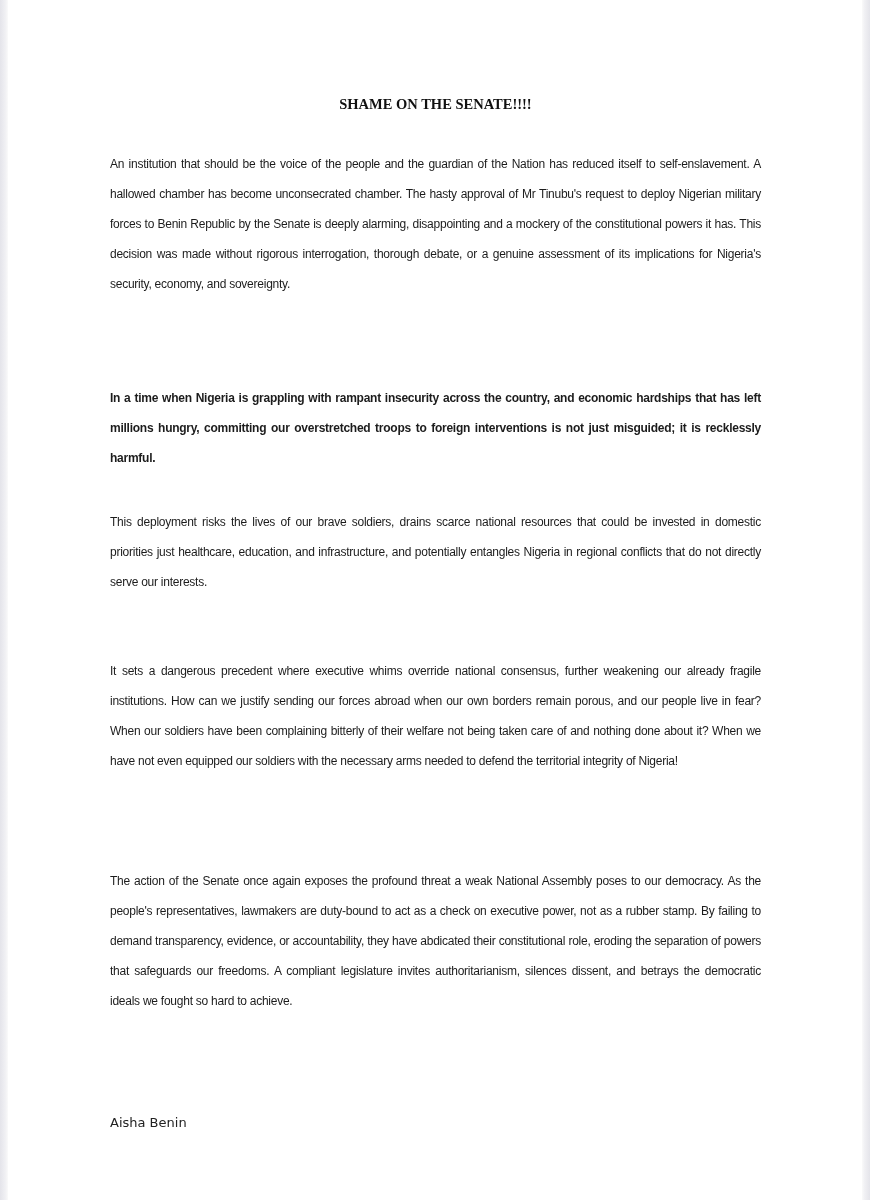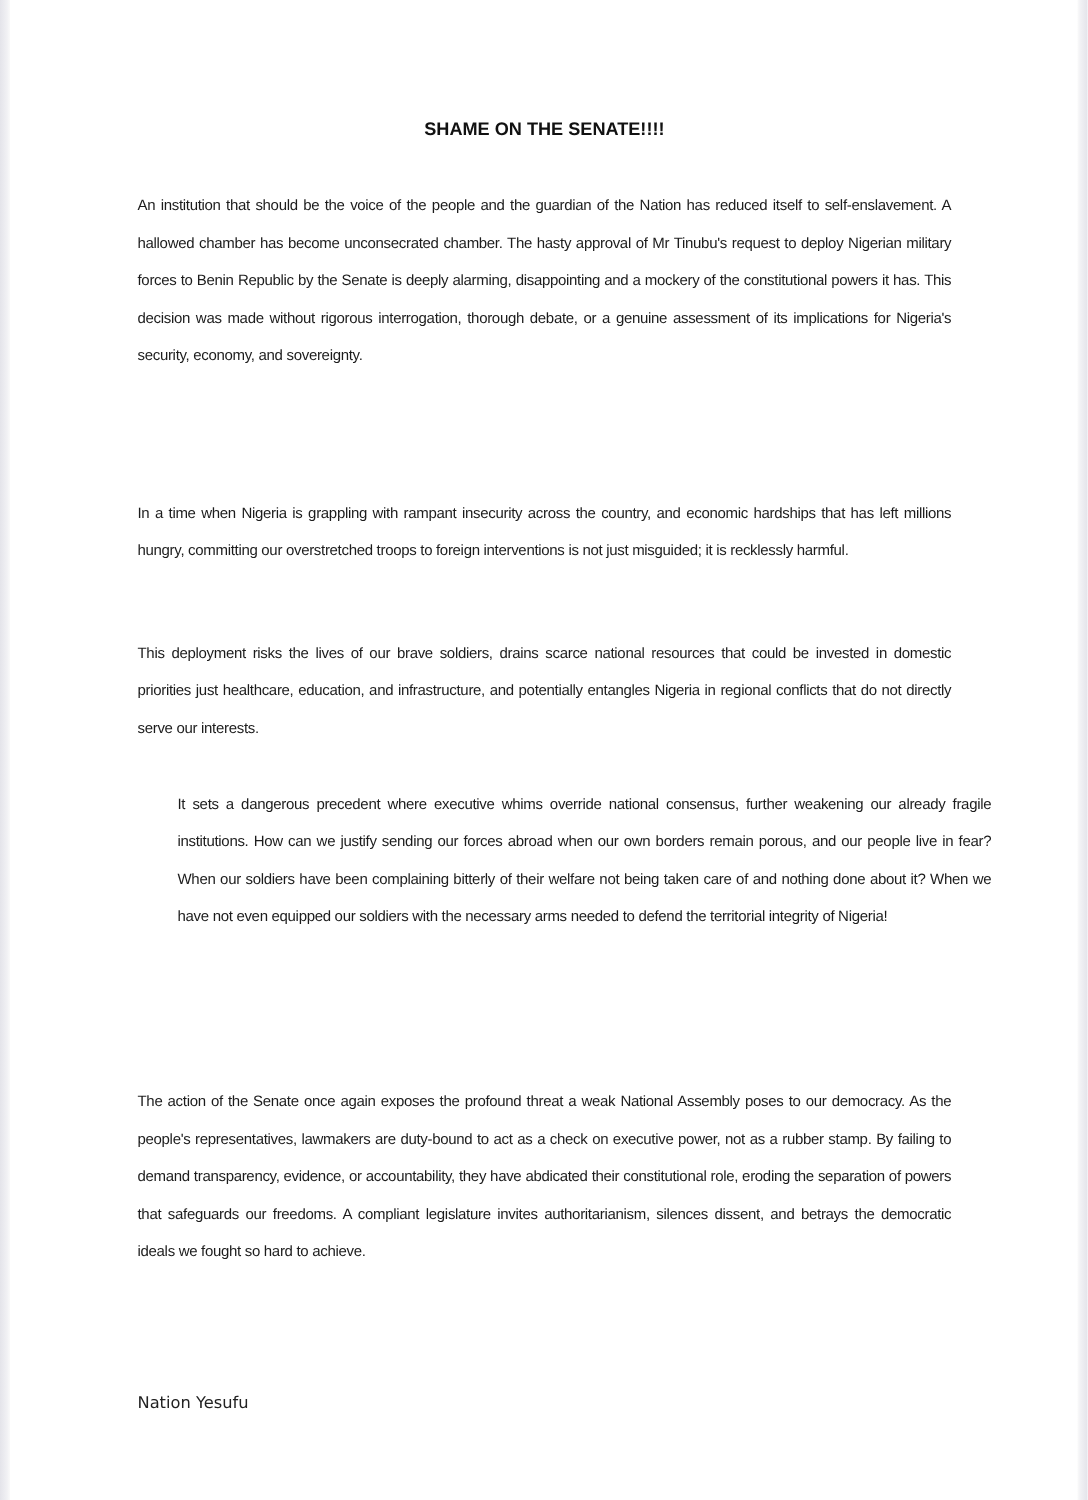--- a/index.html
+++ b/index.html
@@ -7,44 +7,44 @@
     width: 870px; height: 1200px; background: #ffffff; position: relative; overflow: hidden;
     font-family: "Liberation Sans", sans-serif; color: #1a1a1a;
   }
   .edge-left { position: absolute; left: 0; top: 0; width: 8px; height: 1200px;
     background: linear-gradient(to right, #e4e4ea, #f1f1f4 70%, #fafafa); }
   .edge-right { position: absolute; right: 0; top: 0; width: 8px; height: 1200px;
     background: linear-gradient(to left, #e4e4ea, #f1f1f4 70%, #fafafa); }
   .page { position: absolute; left: 110px; top: 0; width: 651px; }
   .title {
     position: absolute; top: 96px; left: 0; width: 651px; text-align: center;
-    font-weight: bold; font-size: 14.5px; letter-spacing: 0px; color: #111;
+    font-weight: bold; font-size: 14.5px; letter-spacing: 0px; color: #111; font-family: Liberation Serif, serif;
   }
   .para {
     position: absolute; left: 0; width: 651px; margin: 0;
     font-size: 12px; line-height: 29.9px; text-align: justify; color: #1c1c1c;
     letter-spacing: -0.25px;
   }
   .p1 { top: 150px; }
-  .p2 { top: 396px; }
+  .p2 { top: 384px; font-weight: bold; }
   .p3 { top: 508px; }
-  .p4 { top: 629px; margin-left: 32px; }
+  .p4 { top: 657px; }
   .p5 { top: 867px; }
   .signature {
     position: absolute; top: 1115px; left: 0; font-family: "DejaVu Sans", sans-serif;
     font-size: 13px; color: #222;
   }
 </style>
 </head>
 <body>
 
 <div class="edge-left"></div>
 <div class="edge-right"></div>
 
 <div class="page">
   <div class="title">SHAME ON THE SENATE!!!!</div>
   <p class="para p1">An institution that should be the voice of the people and the guardian of the Nation has reduced itself to self-enslavement. A hallowed chamber has become unconsecrated chamber. The hasty approval of Mr Tinubu's request to deploy Nigerian military forces to Benin Republic by the Senate is deeply alarming, disappointing and a mockery of the constitutional powers it has. This decision was made without rigorous interrogation, thorough debate, or a genuine assessment of its implications for Nigeria's security, economy, and sovereignty.</p>
   <p class="para p2">In a time when Nigeria is grappling with rampant insecurity across the country, and economic hardships that has left millions hungry, committing our overstretched troops to foreign interventions is not just misguided; it is recklessly harmful.</p>
   <p class="para p3">This deployment risks the lives of our brave soldiers, drains scarce national resources that could be invested in domestic priorities just healthcare, education, and infrastructure, and potentially entangles Nigeria in regional conflicts that do not directly serve our interests.</p>
   <p class="para p4">It sets a dangerous precedent where executive whims override national consensus, further weakening our already fragile institutions. How can we justify sending our forces abroad when our own borders remain porous, and our people live in fear? When our soldiers have been complaining bitterly of their welfare not being taken care of and nothing done about it? When we have not even equipped our soldiers with the necessary arms needed to defend the territorial integrity of Nigeria!</p>
   <p class="para p5">The action of the Senate once again exposes the profound threat a weak National Assembly poses to our democracy. As the people's representatives, lawmakers are duty-bound to act as a check on executive power, not as a rubber stamp. By failing to demand transparency, evidence, or accountability, they have abdicated their constitutional role, eroding the separation of powers that safeguards our freedoms. A compliant legislature invites authoritarianism, silences dissent, and betrays the democratic ideals we fought so hard to achieve.</p>
-  <div class="signature">Nation Yesufu</div>
+  <div class="signature">Aisha Benin</div>
 </div>
 
 </body></html>

